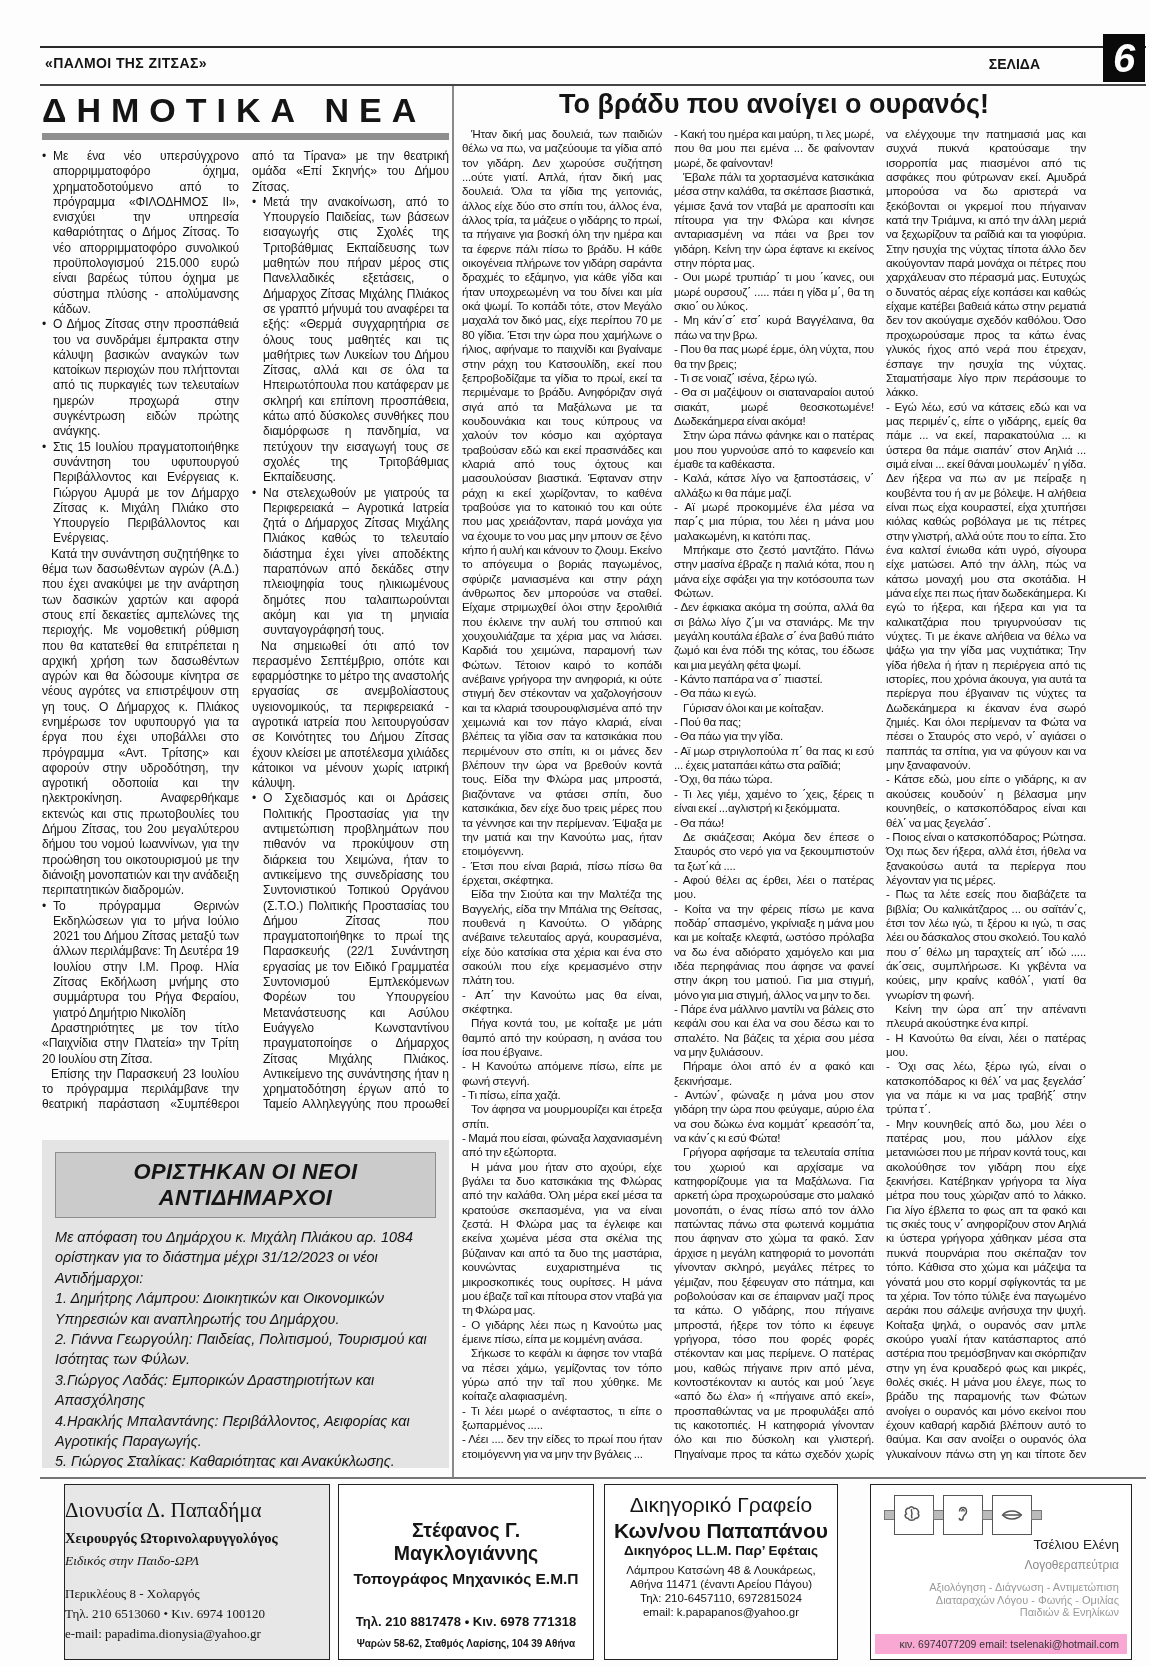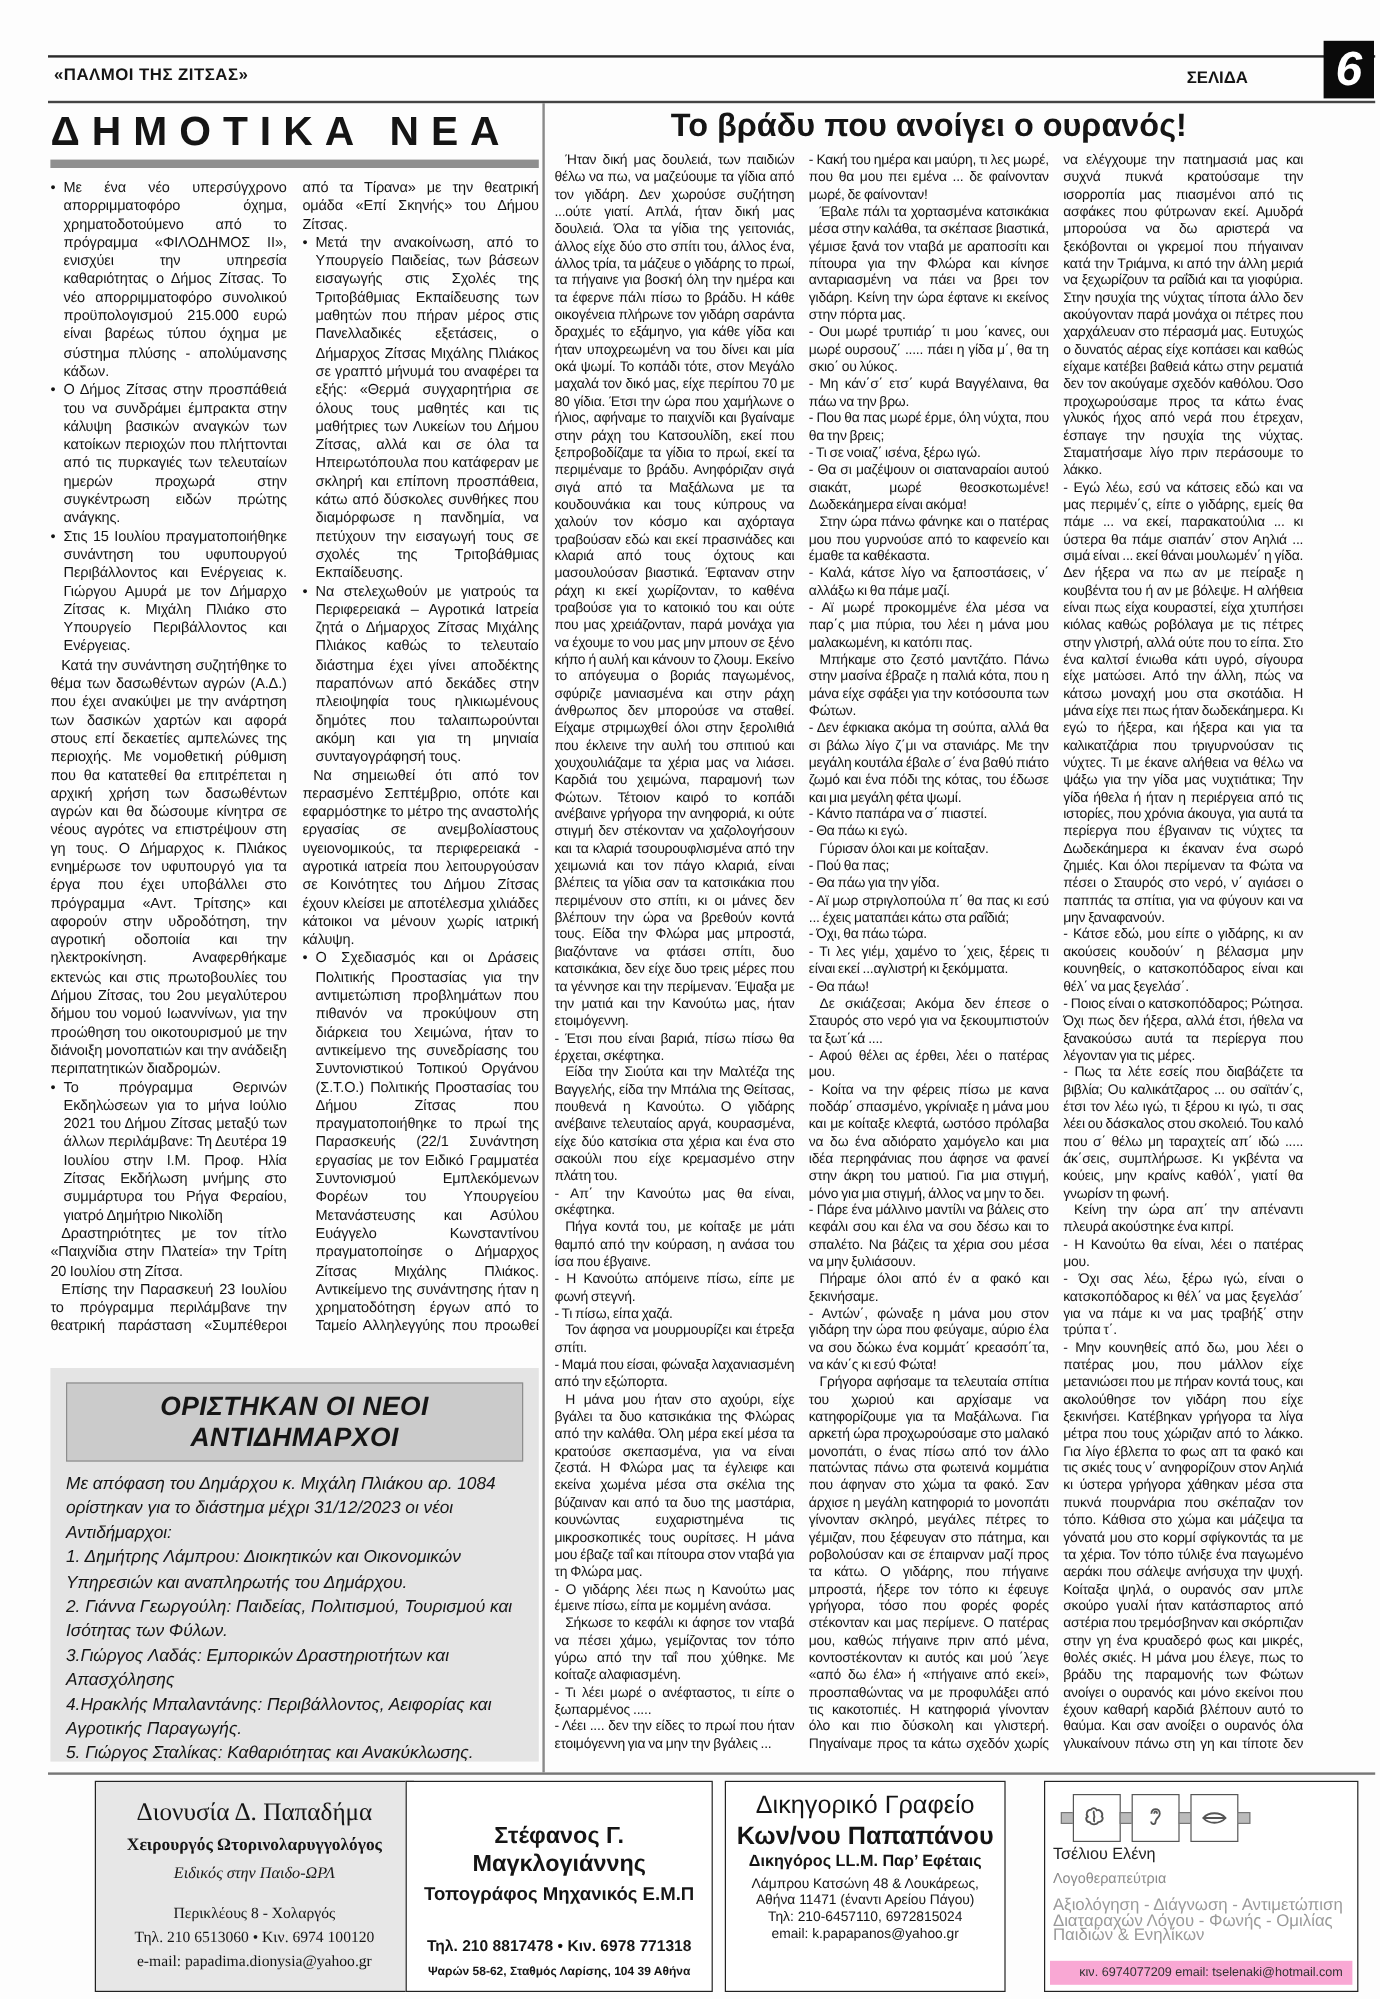--- a/index.html
+++ b/index.html
@@ -48,22 +48,22 @@
   .story h2{margin:0;text-align:center;font-size:27px;font-weight:bold;line-height:32px;}
   .story-cols{margin-top:7px;height:1346px;overflow:hidden;
     column-count:3;column-gap:12px;
     font-size:11.6px;line-height:14.35px;text-align:justify;letter-spacing:-.18px;word-spacing:-.6px;}
   .story-cols p{margin:0;}
   .story-cols .s-p{text-indent:9px;}
 
   
   .ad{position:absolute;top:1484px;height:176px;border:1.5px solid #222;
     box-sizing:border-box;background:#fff;overflow:hidden;}
-  #ad-papadima{left:79px;width:266px;background:#e7e7e7;
-    font-family:"Liberation Serif",serif;text-align:center;}
+  #ad-papadima{left:64px;width:266px;background:#e7e7e7;
+    font-family:"Liberation Serif",serif;text-align:left;}
   #ad-papadima .name{font-size:21px;margin-top:13px;}
   #ad-papadima .title{font-size:14.5px;font-weight:bold;margin-top:7px;}
   #ad-papadima .subtitle{font-size:13.5px;font-style:italic;margin-top:6px;font-family:Liberation Serif, serif;}
   #ad-papadima .addr{font-size:13px;margin-top:17px;}
   #ad-papadima .tel,#ad-papadima .email{font-size:13px;margin-top:4px;}
 
   #ad-magklo{left:338px;width:256px;text-align:center;}
   #ad-magklo .name{font-size:19.5px;font-weight:bold;margin-top:34px;}
   #ad-magklo .title{font-size:15.5px;font-weight:bold;margin-top:5px;}
   #ad-magklo .tel{font-size:13px;font-weight:bold;margin-top:26px;}
@@ -74,24 +74,24 @@
   #ad-papapanos .l2{font-size:21px;font-weight:bold;margin-top:2px;}
   #ad-papapanos .title{font-size:13.5px;font-weight:bold;}
   #ad-papapanos .a1{font-size:11.5px;margin-top:6px;}
   #ad-papapanos .a2,#ad-papapanos .tel,#ad-papapanos .email{font-size:11.5px;margin-top:2px;}
 
   #ad-tseliou{left:870px;width:262px;}
   .logo-row{position:absolute;left:14px;top:10px;display:flex;align-items:center;}
   .logo-sq{width:38px;height:38px;border:1.6px solid #555;background:#fff;
     display:flex;align-items:center;justify-content:center;}
   .logo-knob{width:9px;height:8px;background:#bbb;border:1px solid #777;margin:0 -1px;}
-  .ts-text{position:absolute;right:12px;top:52px;}
+  .ts-text{position:absolute;right:12px;top:52px;text-align:right;}
   .ts-name{font-size:13.5px;color:#222;}
   .ts-title{font-size:12px;color:#8a8a8a;margin-top:6px;}
-  .ts-services{font-size:14px;color:#9a9a9a;line-height:12.5px;margin-top:9px;}
+  .ts-services{font-size:11px;color:#9a9a9a;line-height:12.5px;margin-top:9px;}
   .ts-strip{position:absolute;left:4px;right:4px;bottom:5px;height:20px;background:#f9a8d4;
     font-size:10.5px;color:#333;display:flex;align-items:center;justify-content:flex-end;padding-right:8px;}
 </style>
 </head>
 <body>
 
 <div id="rule-top" class="rule"></div>
 
 <div class="masthead">
   <span class="paper-name">«ΠΑΛΜΟΙ ΤΗΣ ΖΙΤΣΑΣ»</span>

